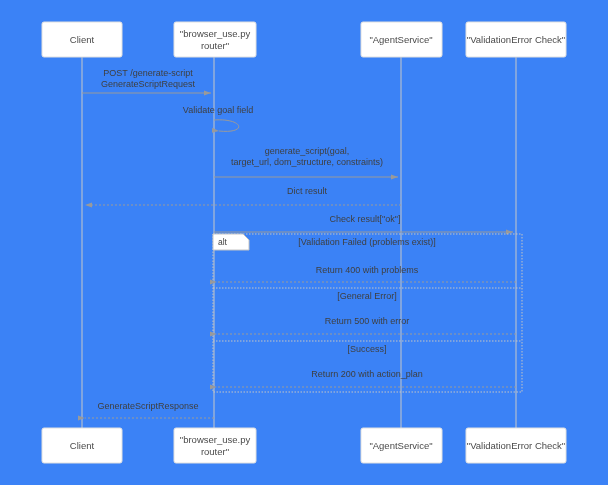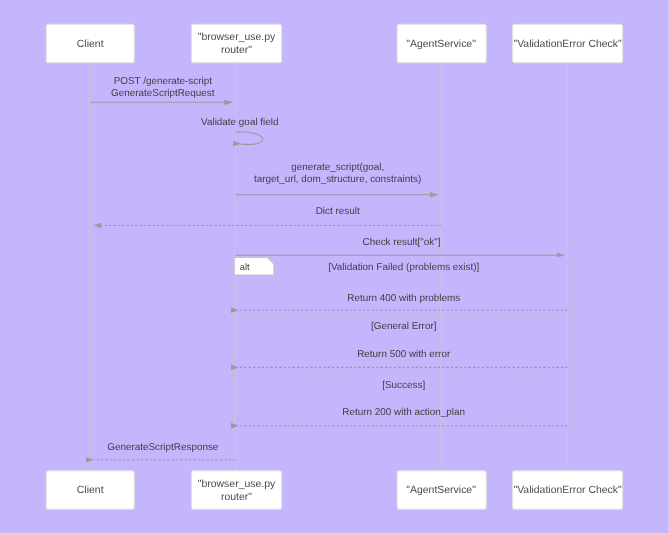--- a/index.html
+++ b/index.html
@@ -4,21 +4,21 @@
 <style>
   html, body {
     margin: 0;
     padding: 0;
     background: #f2f1ef;
   }
   #canvas {
     position: relative;
     width: 608px;
     height: 485px;
-    background: #c4b5fd;
+    background: #3b82f6;
     font-family: "Liberation Sans", sans-serif;
     overflow: hidden;
   }
   svg#diagram {
     position: absolute;
     left: 0;
     top: 0;
     width: 608px;
     height: 485px;
   }

